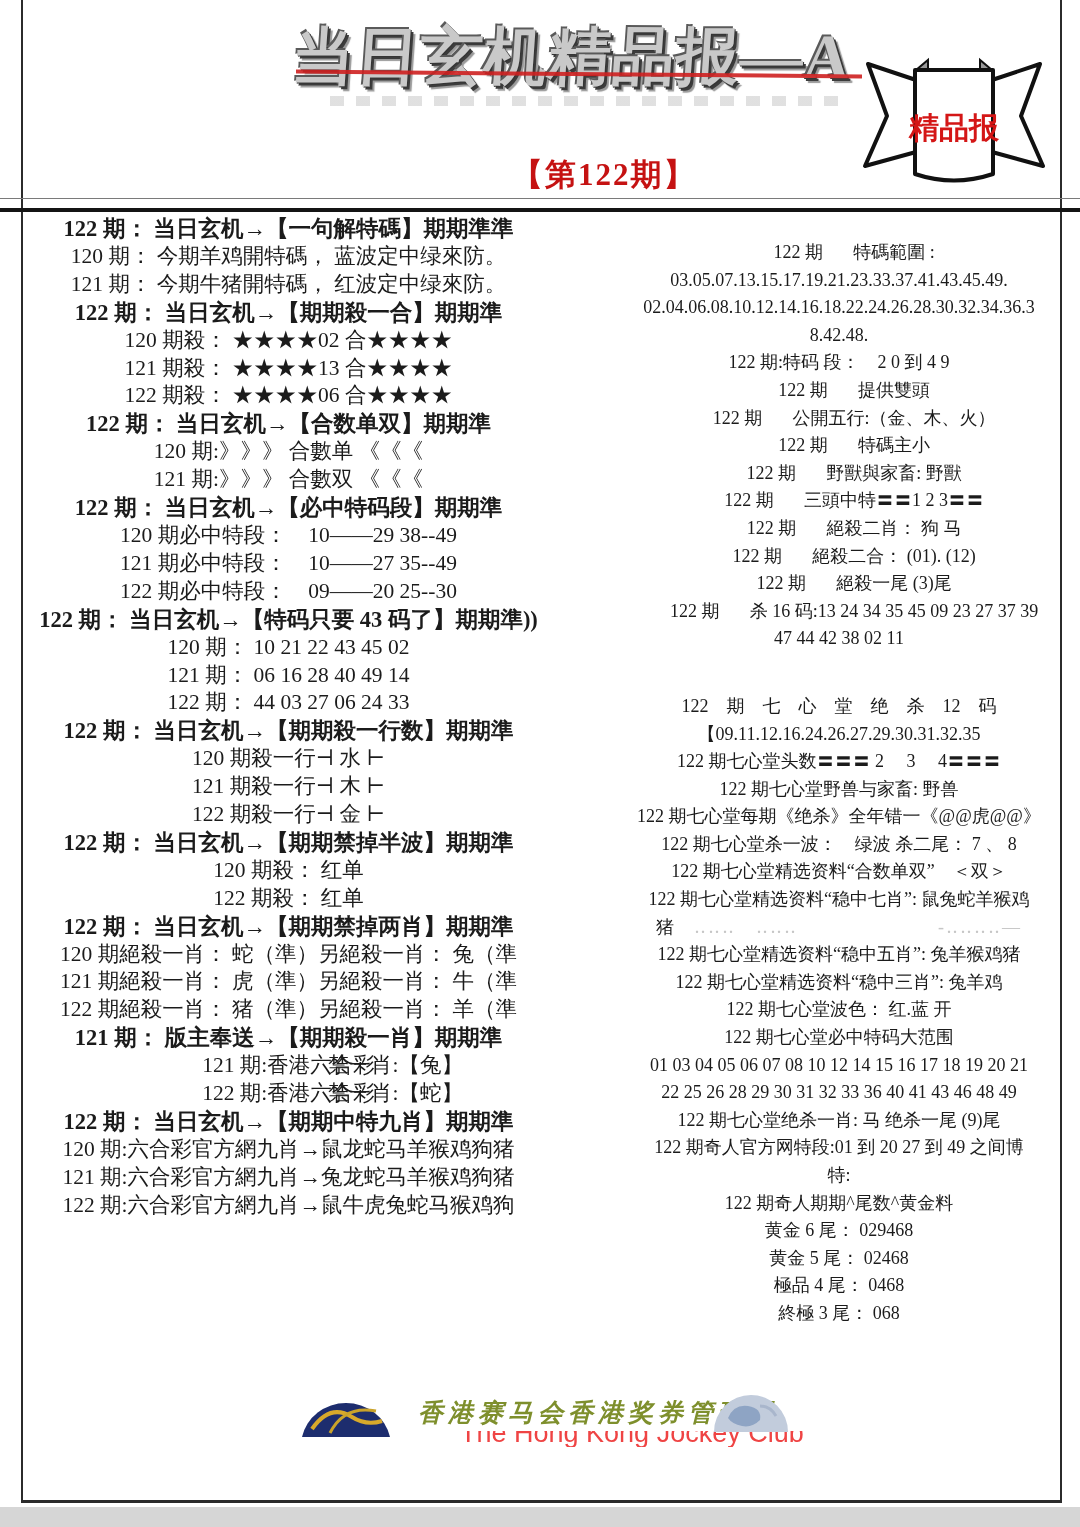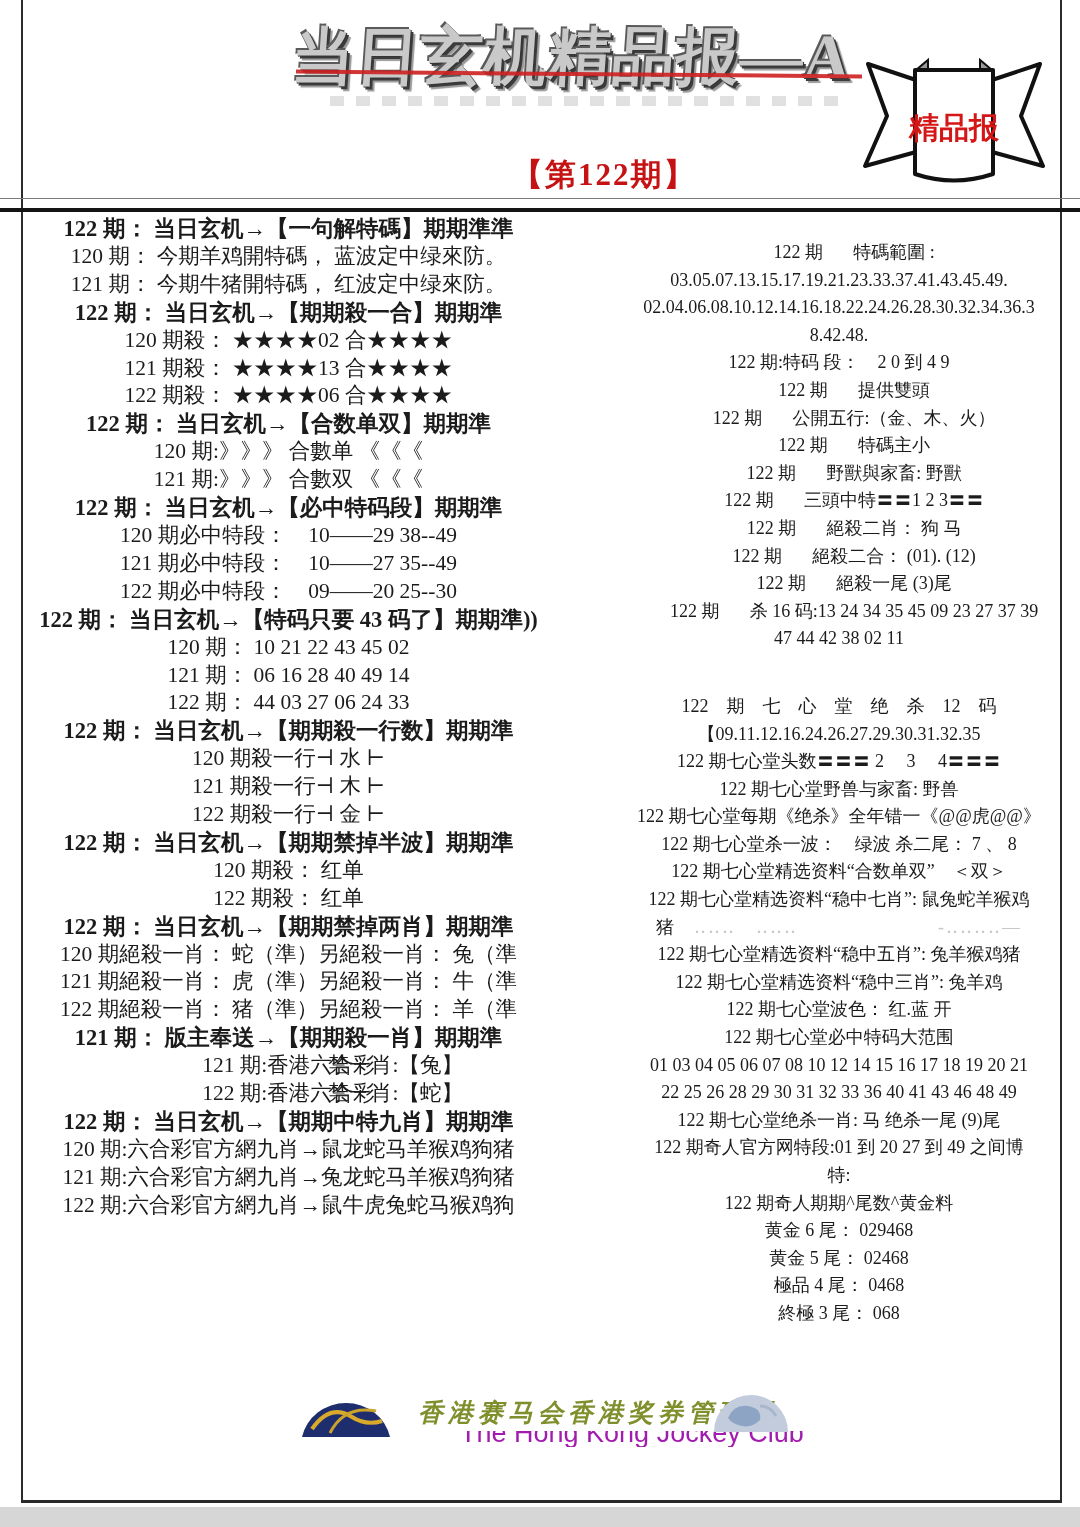--- a/index.html
+++ b/index.html
@@ -36,21 +36,21 @@
   .num{display:inline-block;width:110px;}
   .row.gap{height:40px;}
   .faint{color:#c6c6c6;letter-spacing:2px;}
 
   
   .logo-l{position:absolute;left:300px;top:1391px;width:92px;height:48px;}
   .logo-r{position:absolute;left:712px;top:1388px;width:78px;height:46px;}
   .f-cn{position:absolute;left:418px;top:1396px;font-size:25px;font-weight:bold;font-style:italic;
         color:#7e8f2c;letter-spacing:5px;white-space:nowrap;}
   .f-en-clip{position:absolute;left:460px;top:1431px;height:16px;overflow:hidden;}
-  .f-en{font-size:27px;color:#a21caf;margin-top:-13px;white-space:nowrap;
+  .f-en{font-size:27px;color:#ef4444;margin-top:-13px;white-space:nowrap;
         font-family:"Liberation Sans","DejaVu Sans",sans-serif;}
 </style>
 </head>
 <body>
 
 <div class="page">
 
   <div class="vline-l"></div>
   <div class="vline-r"></div>
   <div class="hrule-thin"></div>

